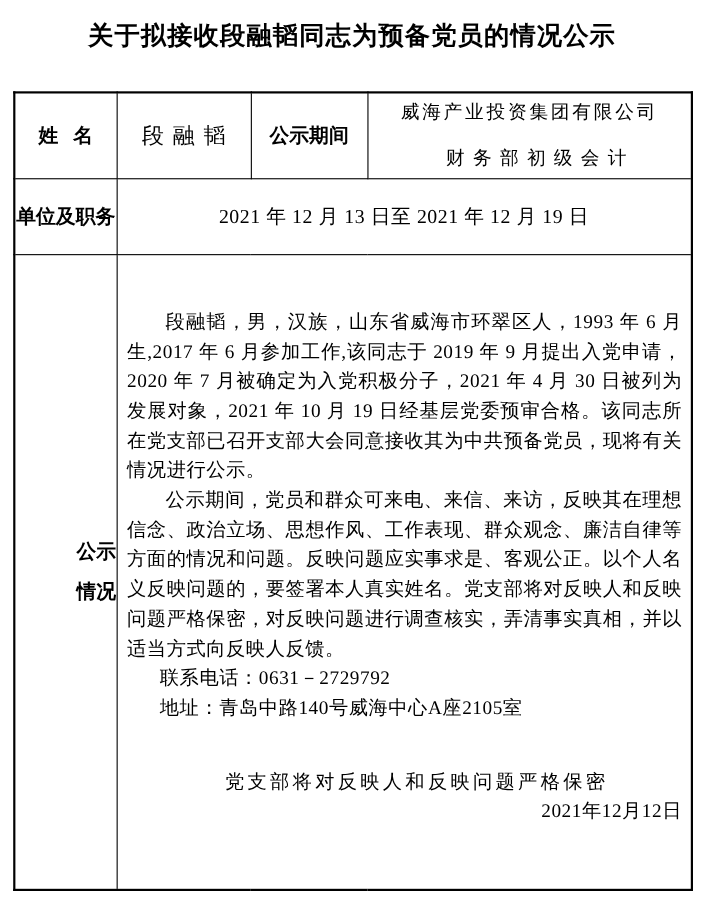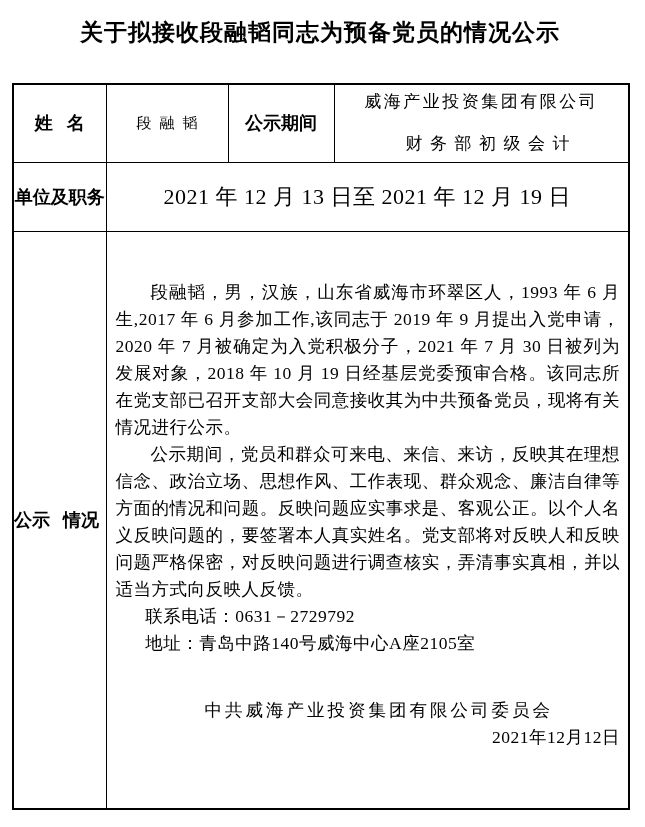--- a/index.html
+++ b/index.html
@@ -41,47 +41,47 @@
     vertical-align: middle;
   }
   col.c1 { width: 93px; }
   col.c2 { width: 122px; }
   col.c3 { width: 106px; }
   col.c4 { width: 295px; }
   tr.row-name   { height: 78px; }
   tr.row-period { height: 69px; }
   tr.row-detail { height: 578px; }
   .label-cell {
-    font-family: Liberation Sans, sans-serif;
+    font-family: Liberation Serif, serif;
     font-weight: 700;
     font-size: 18px;
     text-align: center;
   }
   .name-label { word-spacing: 9px; }
   .name-value-cell {
     text-align: center;
-    font-size: 15px;
+    font-size: 20px;
     letter-spacing: 8px;
     padding-left: 8px; 
   }
   .unit-value-cell { text-align: center; font-size: 17px; margin-left: 16px; }
   .unit-line1 { letter-spacing: 2.5px; line-height: 24px; }
   .unit-line2 { letter-spacing: 7.5px; line-height: 24px; margin-top: 18px; padding-left: 20px; }
   .period-value-cell {
     text-align: center;
-    font-size: 22px;
+    font-size: 18px;
     letter-spacing: 0.5px;
   }
   .detail-label-cell {
     vertical-align: middle;
     text-align: center;
   }
   .detail-label-inner {
     display: flex;
-    flex-direction: row;
+    flex-direction: column;
     align-items: flex-end;
     gap: 13px;
   }
   .detail-content-cell {
     vertical-align: top;
     padding: 47px 8px 0 9px;
     font-size: 17.5px;
     line-height: 27px;
     letter-spacing: 0.5px;
   }
@@ -139,24 +139,24 @@
     </tr>
 
     <tr class="row-detail">
       <td class="label-cell detail-label-cell">
         <div class="detail-label-inner">
           <div>公示</div>
           <div>情况</div>
         </div>
       </td>
       <td colspan="3" class="detail-content-cell">
-        <p class="para">段融韬，男，汉族，山东省威海市环翠区人，1993 年 6 月生,2017 年 6 月参加工作,该同志于 2019 年 9 月提出入党申请，2020 年 7 月被确定为入党积极分子，2021 年 7 月 30 日被列为发展对象，2018 年 10 月 19 日经基层党委预审合格。该同志所在党支部已召开支部大会同意接收其为中共预备党员，现将有关情况进行公示。</p>
+        <p class="para">段融韬，男，汉族，山东省威海市环翠区人，1993 年 6 月生,2017 年 6 月参加工作,该同志于 2019 年 9 月提出入党申请，2020 年 7 月被确定为入党积极分子，2021 年 4 月 30 日被列为发展对象，2021 年 10 月 19 日经基层党委预审合格。该同志所在党支部已召开支部大会同意接收其为中共预备党员，现将有关情况进行公示。</p>
         <p class="para">公示期间，党员和群众可来电、来信、来访，反映其在理想信念、政治立场、思想作风、工作表现、群众观念、廉洁自律等方面的情况和问题。反映问题应实事求是、客观公正。以个人名义反映问题的，要签署本人真实姓名。党支部将对反映人和反映问题严格保密，对反映问题进行调查核实，弄清事实真相，并以适当方式向反映人反馈。</p>
         <p class="contact-line">联系电话：0631－2729792</p>
         <p class="contact-line">地址：青岛中路140号威海中心A座2105室</p>
-        <p class="signature-line">中共威海产业投资集团有限公司委员会</p>
+        <p class="signature-line">党支部将对反映人和反映问题严格保密</p>
         <p class="date-line">2021年12月12日</p>
       </td>
     </tr>
   </tbody>
     </table>
 
 </div>
 
 </body></html>

